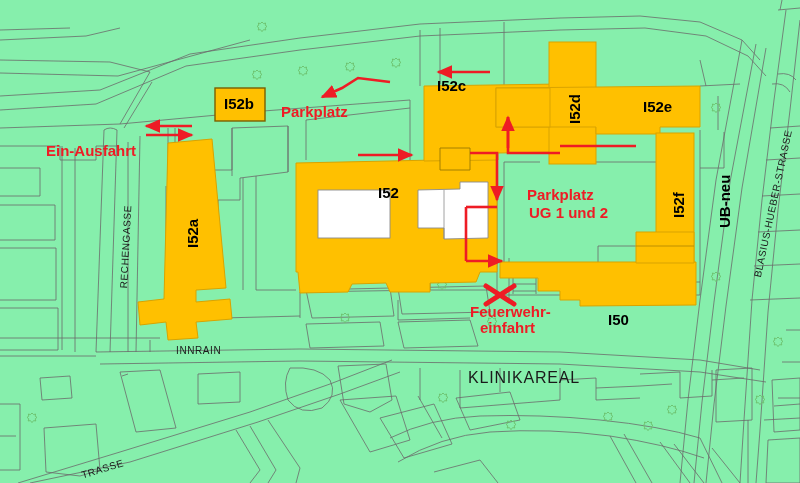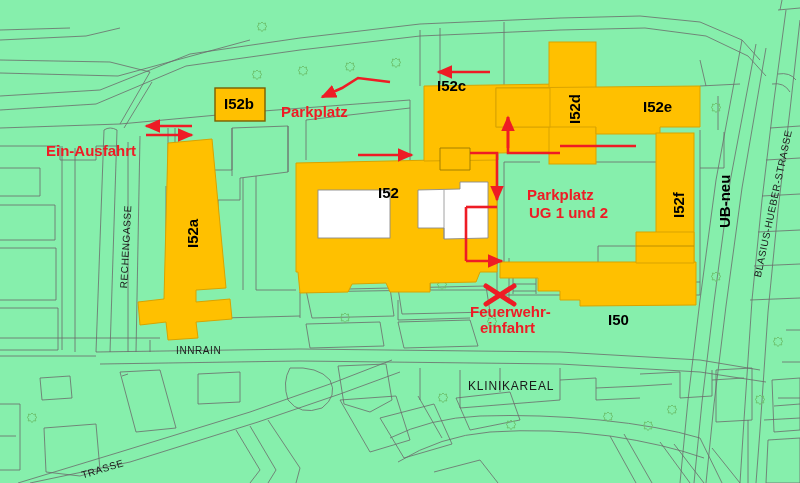--- a/index.html
+++ b/index.html
@@ -38,24 +38,23 @@
     font-size: 15px;
   }
   .lbl-street {
     color: #1a1a1a;
     font-size: 10px;
     font-weight: normal;
     letter-spacing: 0.6px;
   }
   .lbl-street-big {
     color: #1a1a1a;
-    font-size: 12px;
+    font-size: 16px;
     font-weight: normal;
     letter-spacing: 0.8px;
-    margin-top: 10px;
   }
   .rot90 { transform: rotate(-90deg); transform-origin: left top; }
   .rot-street { transform-origin: left top; }
 </style>
 </head>
 <body>
 
 <div id="map-root">
 
   <svg id="map-svg" viewBox="0 0 800 483" xmlns="http://www.w3.org/2000/svg">

